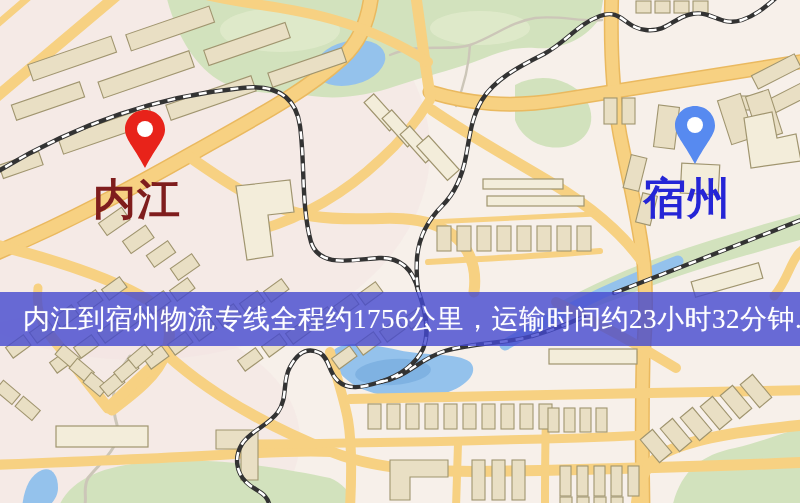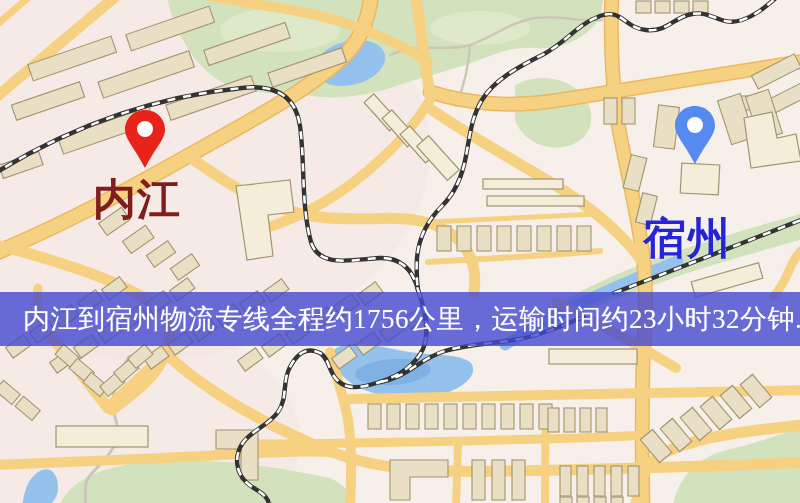--- a/index.html
+++ b/index.html
@@ -22,21 +22,21 @@
   .banner{position:absolute;left:0;top:292px;width:800px;height:54px;box-sizing:border-box;
           display:flex;align-items:center;padding-left:23px;}
   .banner-text{font-family:"Liberation Serif","DejaVu Serif",serif;font-size:27px;letter-spacing:.5px;
                white-space:nowrap;text-shadow:0 0 1px rgba(255,255,255,.4);}
   .pin{position:absolute;width:50px;height:62px;}
   .pin-origin{left:120px;top:108px;}
   .pin-dest{left:670px;top:104px;}
   .place-label{position:absolute;font-family:"Liberation Serif","DejaVu Serif",serif;
                font-size:43px;font-weight:600;letter-spacing:1px;line-height:1;white-space:nowrap;}
   .label-origin{left:93px;top:178px;}
-  .label-dest{left:643px;top:177px;margin-top:40px;}
+  .label-dest{left:643px;top:177px;}
 </style>
 </head>
 <body>
 
 <div class="stage">
 
   <svg class="map" viewBox="0 0 800 503" aria-hidden="true">
     <rect x="0" y="0" width="800" height="503" fill="var(--background)"></rect>
     <g>
       <ellipse class="tint" cx="140" cy="150" rx="290" ry="210"></ellipse>

